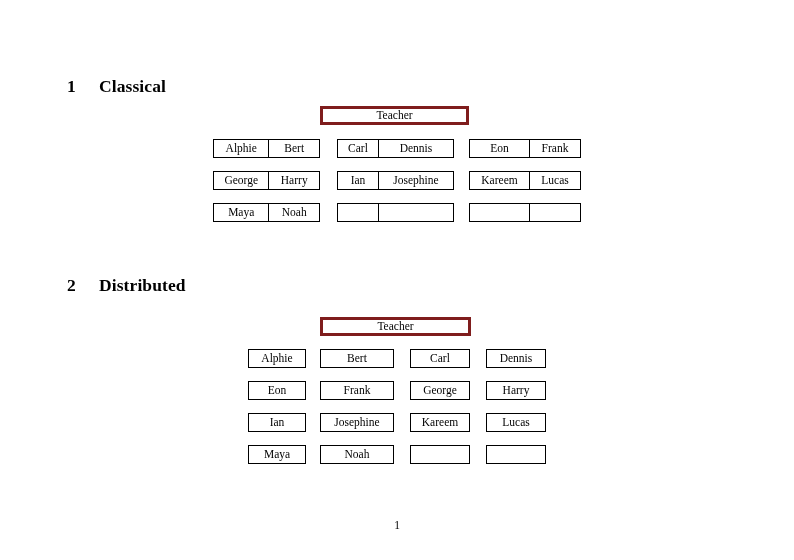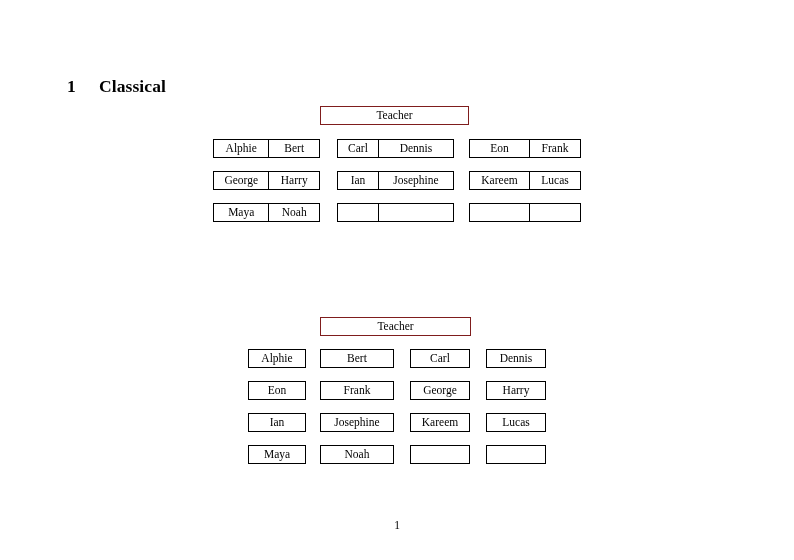--- a/index.html
+++ b/index.html
@@ -75,21 +75,21 @@
     overflow: hidden;
   }
   .pairbox .half.left {
     border-right: 1px solid #000000;
   }
 
   
   .teacherbox {
     position: absolute;
     box-sizing: border-box;
-    border: 1px solid #7f1d1d;
+    border: 3px solid #7f1d1d;
     background: #ffffff;
     height: 19px;
     display: flex;
     align-items: center;
     justify-content: center;
     font-size: 11.5px;
     line-height: 1;
     white-space: nowrap;
   }
 
@@ -147,20 +147,23 @@
   </div>
   <div class="pairbox" style="left:469px; top:171px; width:112px;">
     <div class="half left" style="width:60px;">Kareem</div>
     <div class="half" style="width:50px;">Lucas</div>
   </div>
   <div class="pairbox" style="left:469px; top:203px; width:112px;">
     <div class="half left" style="width:60px;"></div>
     <div class="half" style="width:50px;"></div>
   </div>
 
+  <div class="section-heading" id="heading-distributed">
+    <span class="sec-num">2</span><span>Distributed</span>
+  </div>
 
   <div class="teacherbox" style="left:320px; top:317px; width:151px;">Teacher</div>
 
   <div class="cellbox" style="left:248px; top:349px; width:58px;">Alphie</div>
   <div class="cellbox" style="left:320px; top:349px; width:74px;">Bert</div>
   <div class="cellbox" style="left:410px; top:349px; width:60px;">Carl</div>
   <div class="cellbox" style="left:486px; top:349px; width:60px;">Dennis</div>
 
   <div class="cellbox" style="left:248px; top:381px; width:58px;">Eon</div>
   <div class="cellbox" style="left:320px; top:381px; width:74px;">Frank</div>

